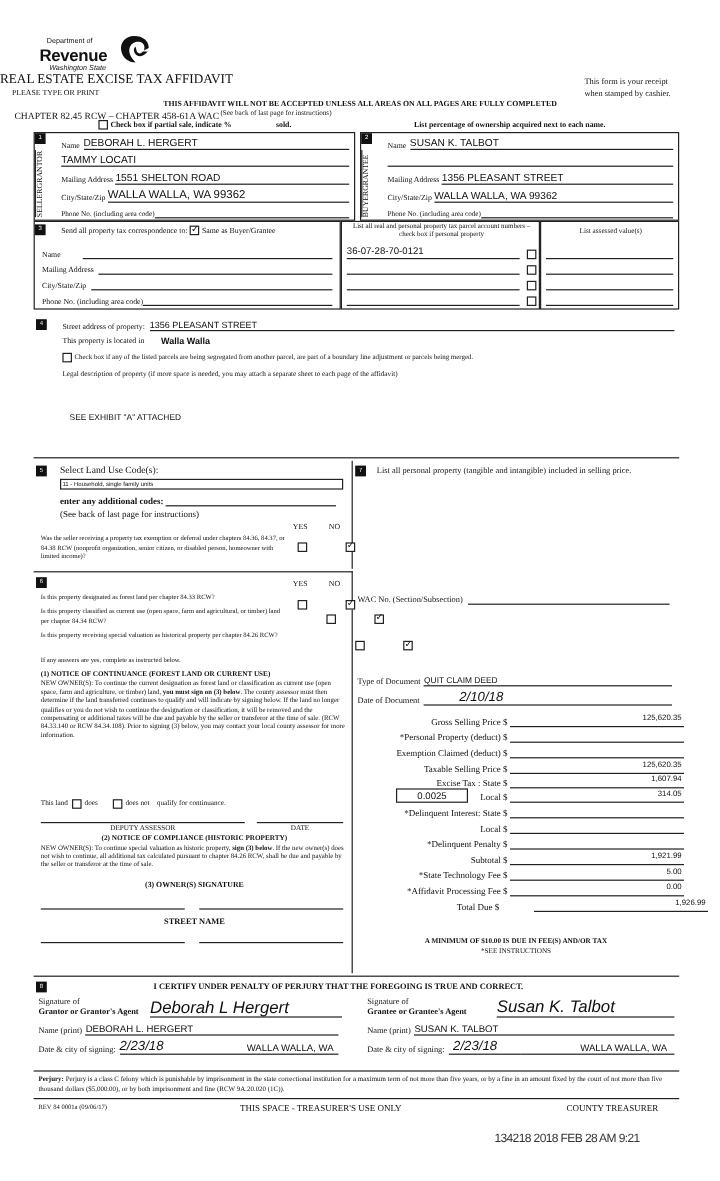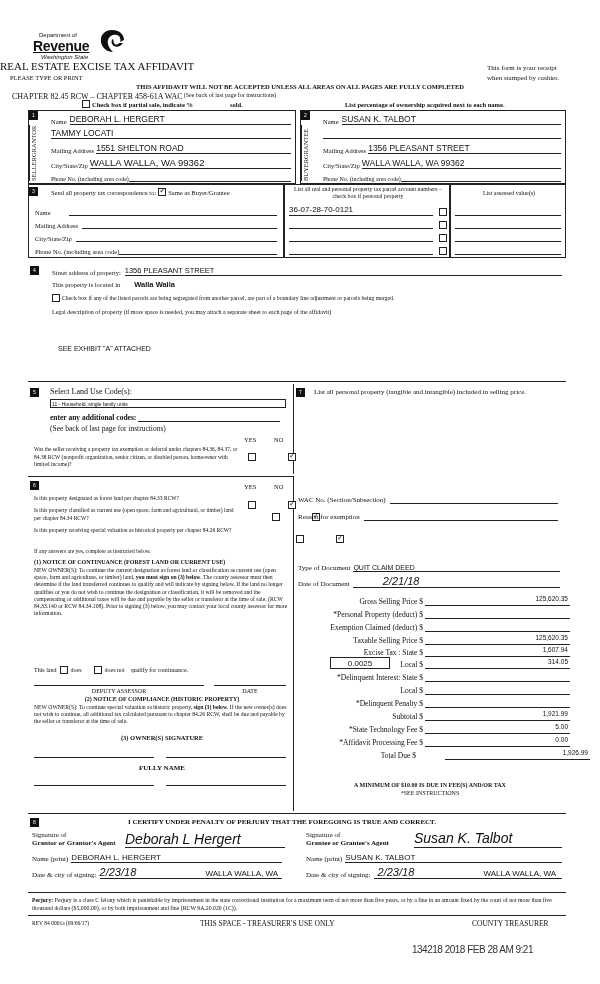--- a/index.html
+++ b/index.html
@@ -19,21 +19,21 @@
   .fin-row { position: absolute; left: 300px; width: 290px; height: 12px; display: flex; align-items: flex-end; }
   .fin-label { width: 125px; text-align: right; font-size: 7.5px; padding-right: 2px; }
   .fin-val { flex: 0 0 145px; border-bottom: 1px solid #222; text-align: right; font-size: 6.5px; font-family: "Liberation Sans", sans-serif; padding-right: 2px; height: 11px; }
   .small { font-size: 6px; line-height: 7.6px; }
 </style>
 </head>
 <body>
 
 <div class="abs" style="left:33px;top:26px;width:95px;height:45px;">
   <div class="abs sans" style="left:6px;top:6px;font-size:6px;">Department of</div>
-  <div class="abs sans" style="left:0;top:12px;font-size:14px;font-weight:bold;letter-spacing:-0.3px;text-decoration:underline;">Revenue</div>
+  <div class="abs sans" style="left:0;top:12px;font-size:14px;font-weight:bold;letter-spacing:-0.3px;">Revenue</div>
   <div class="abs sans" style="left:8px;top:28px;font-size:6px;font-style:italic;">Washington State</div>
   <svg class="abs" style="left:65px;top:2px;" width="28" height="26" viewBox="0 0 28 26">
     <path d="M14 2 C6 2 2 8 3 14 C4 20 9 24 15 24 C11 20 9 16 10 12 C11 8 15 6 19 7 C22 8 23 11 22 14 L26 12 C26 6 21 2 14 2 Z" fill="#111"></path>
     <path d="M15 11 C13 12 13 16 16 18 C19 20 23 18 25 15 L21 15 C20 17 17 17 16 15 Z" fill="#111"></path>
   </svg>
 </div>
 <div class="abs" style="left:10px;top:74px;font-size:6.5px;">PLEASE TYPE OR PRINT</div>
 <div class="abs" style="left:0;width:600px;text-align:left;top:60px;font-size:11px;font-weight:normal;">REAL ESTATE EXCISE TAX AFFIDAVIT</div>
 <div class="abs" style="left:12px;width:600px;text-align:left;top:72px;font-size:8px;margin-top:20px;">CHAPTER 82.45 RCW – CHAPTER 458-61A WAC</div>
 <div class="abs" style="left:487px;top:64px;font-size:7px;">This form is your receipt</div>
@@ -222,43 +222,39 @@
   <span class="abs line" style="left:186px;top:208px;width:72px;height:1px;"></span>
   <div class="abs" style="left:6px;width:170px;text-align:center;top:211px;font-size:6px;">DEPUTY ASSESSOR</div>
   <div class="abs" style="left:186px;width:72px;text-align:center;top:211px;font-size:6px;">DATE</div>
   <div class="abs" style="left:6px;width:256px;text-align:center;top:219px;font-size:6px;font-weight:bold;">(2) NOTICE OF COMPLIANCE (HISTORIC PROPERTY)</div>
   <div class="abs" style="left:6px;top:227px;width:256px;font-size:5.7px;line-height:7.2px;">
     <span>NEW OWNER(S): To continue special valuation as historic property,</span> <b>sign (3) below</b><span>. If the new owner(s) does not wish to continue, all additional tax calculated pursuant to chapter 84.26 RCW, shall be due and payable by the seller or transferor at the time of sale.</span>
   </div>
   <div class="abs" style="left:6px;width:256px;text-align:center;top:257px;font-size:6.5px;font-weight:bold;">(3)  OWNER(S) SIGNATURE</div>
   <span class="abs line" style="left:6px;top:280px;width:120px;height:1px;"></span>
   <span class="abs line" style="left:138px;top:280px;width:120px;height:1px;"></span>
-  <div class="abs" style="left:6px;width:256px;text-align:center;top:287px;font-size:7px;font-weight:bold;">FULLY NAME</div>
+  <div class="abs" style="left:6px;width:256px;text-align:center;top:287px;font-size:7px;font-weight:bold;">STREET NAME</div>
   <span class="abs line" style="left:6px;top:308px;width:120px;height:1px;"></span>
   <span class="abs line" style="left:138px;top:308px;width:120px;height:1px;"></span>
 </div>
 
 <div class="abs" style="left:294px;top:384px;width:272px;height:427px;">
   <span class="abs num" style="left:2px;top:4px;">7</span>
   <div class="abs" style="left:18px;top:4px;width:240px;font-size:7px;line-height:9.5px;text-indent:2px;">List all  personal property (tangible and intangible) included in selling price.</div>
   <div class="row" style="left:4px;top:109px;width:260px;height:11px;">
     <span style="font-size:7px;">WAC No. (Section/Subsection)</span>
     <span class="line" style="flex:1;margin-left:4px;height:10px;"></span>
   </div>
-  <div class="row" style="left:4px;top:126px;width:260px;height:11px;">
-    <span style="font-size:7px;">Reason for exemption</span>
-    <span class="line" style="flex:1;margin-left:4px;height:10px;"></span>
-  </div>
   <div class="row" style="left:4px;top:176px;width:262px;height:12px;">
     <span style="font-size:7px;">Type of Document</span>
     <span class="val line" style="flex:1;margin-left:3px;font-size:7px;">QUIT CLAIM DEED</span>
   </div>
   <div class="row" style="left:4px;top:190px;width:262px;height:14px;">
     <span style="font-size:7px;">Date of Document</span>
-    <span class="hand line" style="flex:1;margin-left:3px;font-size:11px;padding-left:30px;">2/21/18</span>
+    <span class="hand line" style="flex:1;margin-left:3px;font-size:11px;padding-left:30px;">2/10/18</span>
   </div>
 </div>
 
 <div class="fin-row" style="top:594px;">
     <span class="fin-label">Gross Selling Price $</span>
     <span class="fin-val">125,620.35</span>
   </div>
 <div class="fin-row" style="top:607px;">
     <span class="fin-label">*Personal Property (deduct) $</span>
     <span class="fin-val"></span>

